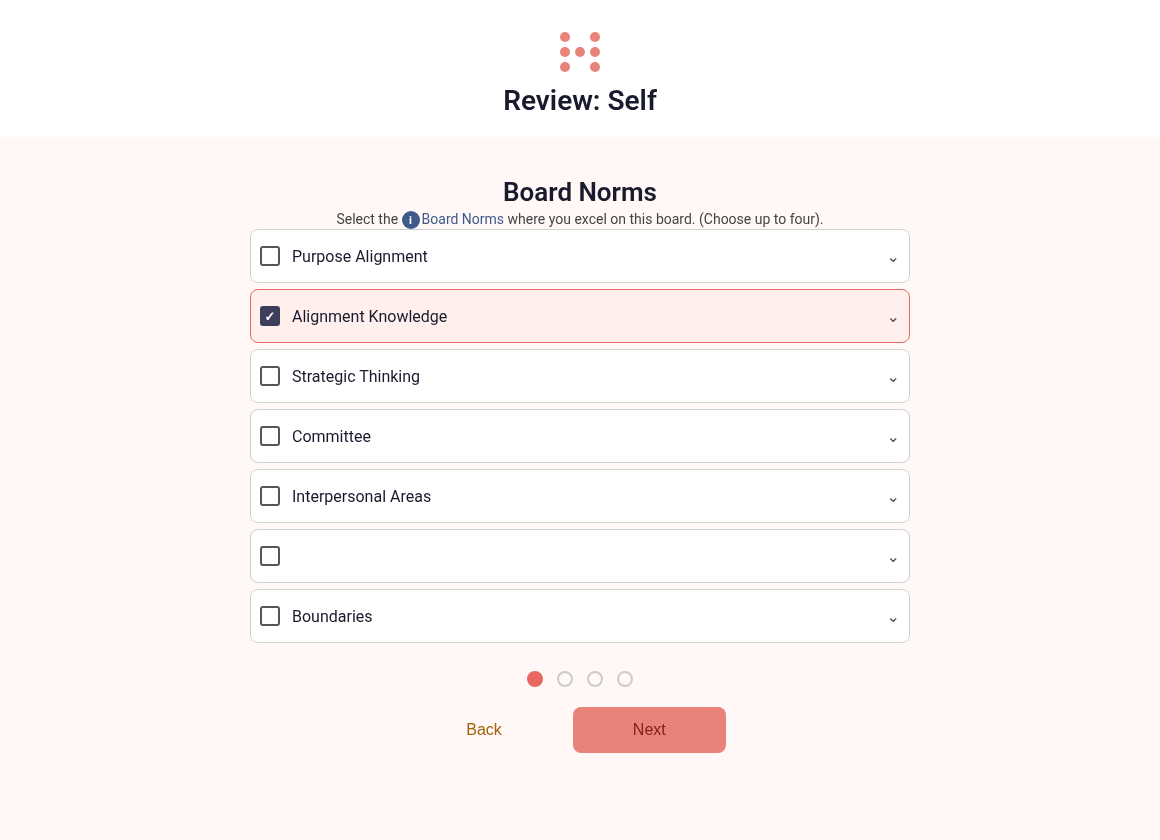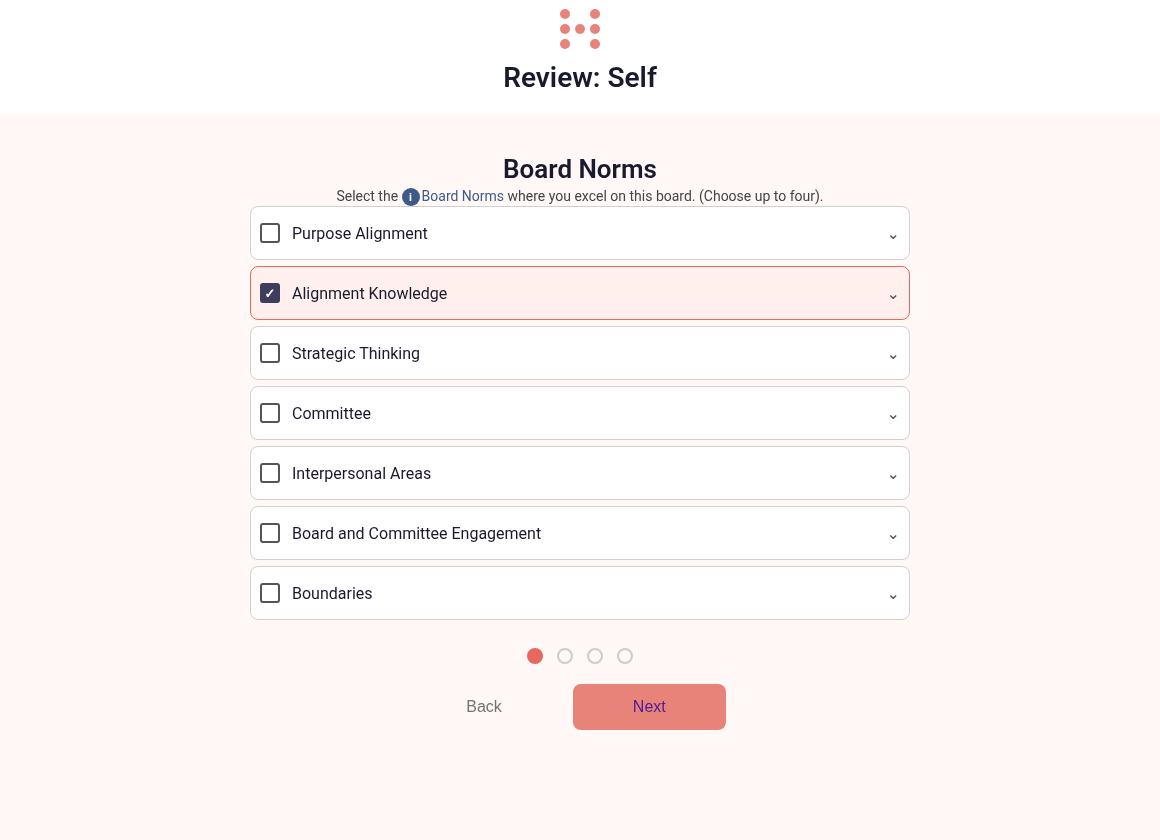--- a/index.html
+++ b/index.html
@@ -16,21 +16,21 @@
       display: flex;
       flex-direction: column;
       align-items: center;
       overflow: hidden;
     }
 
     .top-section {
       display: flex;
       flex-direction: column;
       align-items: center;
-      padding-top: 9px;
+      padding-top: 32px;
       width: 100%;
     }
 
     .logo-dots {
       display: grid;
       grid-template-columns: repeat(3, 10px);
       gap: 5px;
       margin-bottom: 12px;
     }
 
@@ -189,30 +189,30 @@
     .buttons-row {
       display: flex;
       gap: 16px;
       align-items: center;
     }
 
     .btn-back {
       background: transparent;
       border: none;
       font-size: 16px;
-      color: #737373;
+      color: #a16207;
       padding: 14px 32px;
       cursor: pointer;
       font-weight: 500;
     }
 
     .btn-next {
       background: #e8837a;
       border: none;
-      color: #4c1d95;
+      color: #7f1d1d;
       font-size: 16px;
       font-weight: 500;
       padding: 14px 60px;
       border-radius: 8px;
       cursor: pointer;
       margin-left: 23px;
     }
   </style>
 </head>
 <body>
@@ -277,21 +277,20 @@
       <div class="item-row">
         <div class="item-left">
           <div class="checkbox"></div>
           <span class="item-label">Interpersonal Areas</span>
         </div>
         <span class="chevron-icon">⌄</span>
       </div>
       <div class="item-row">
         <div class="item-left">
           <div class="checkbox"></div>
-          <span class="item-label">Board and Committee Engagement</span>
         </div>
         <span class="chevron-icon">⌄</span>
       </div>
       <div class="item-row">
         <div class="item-left">
           <div class="checkbox"></div>
           <span class="item-label">Boundaries</span>
         </div>
         <span class="chevron-icon">⌄</span>
       </div>

